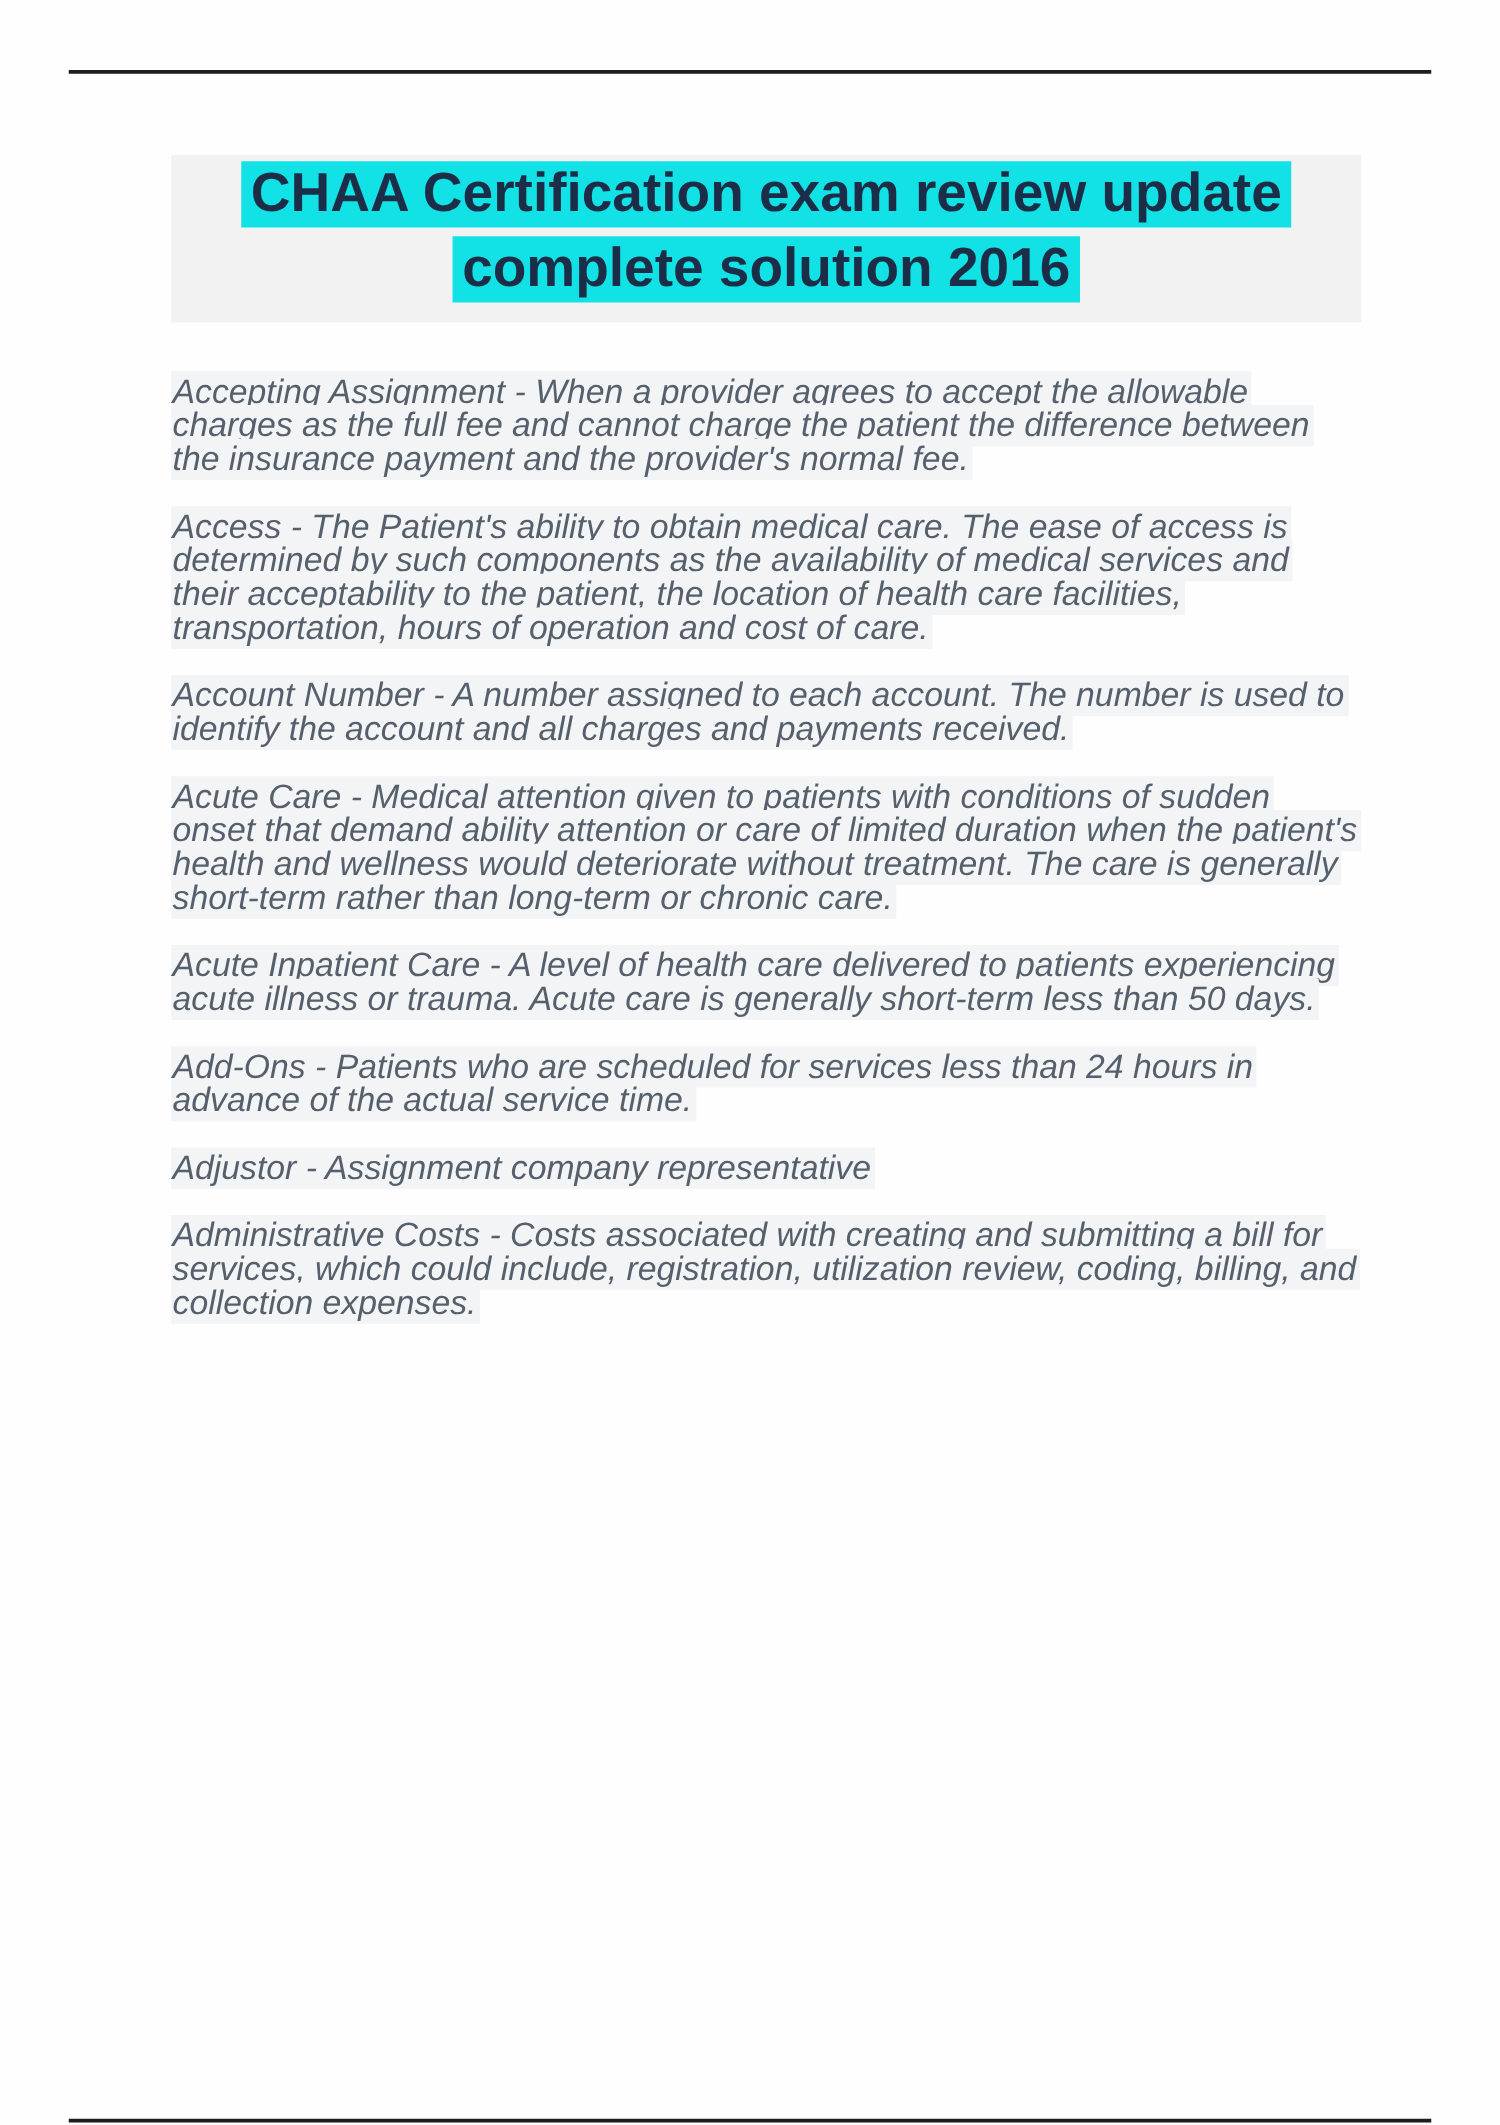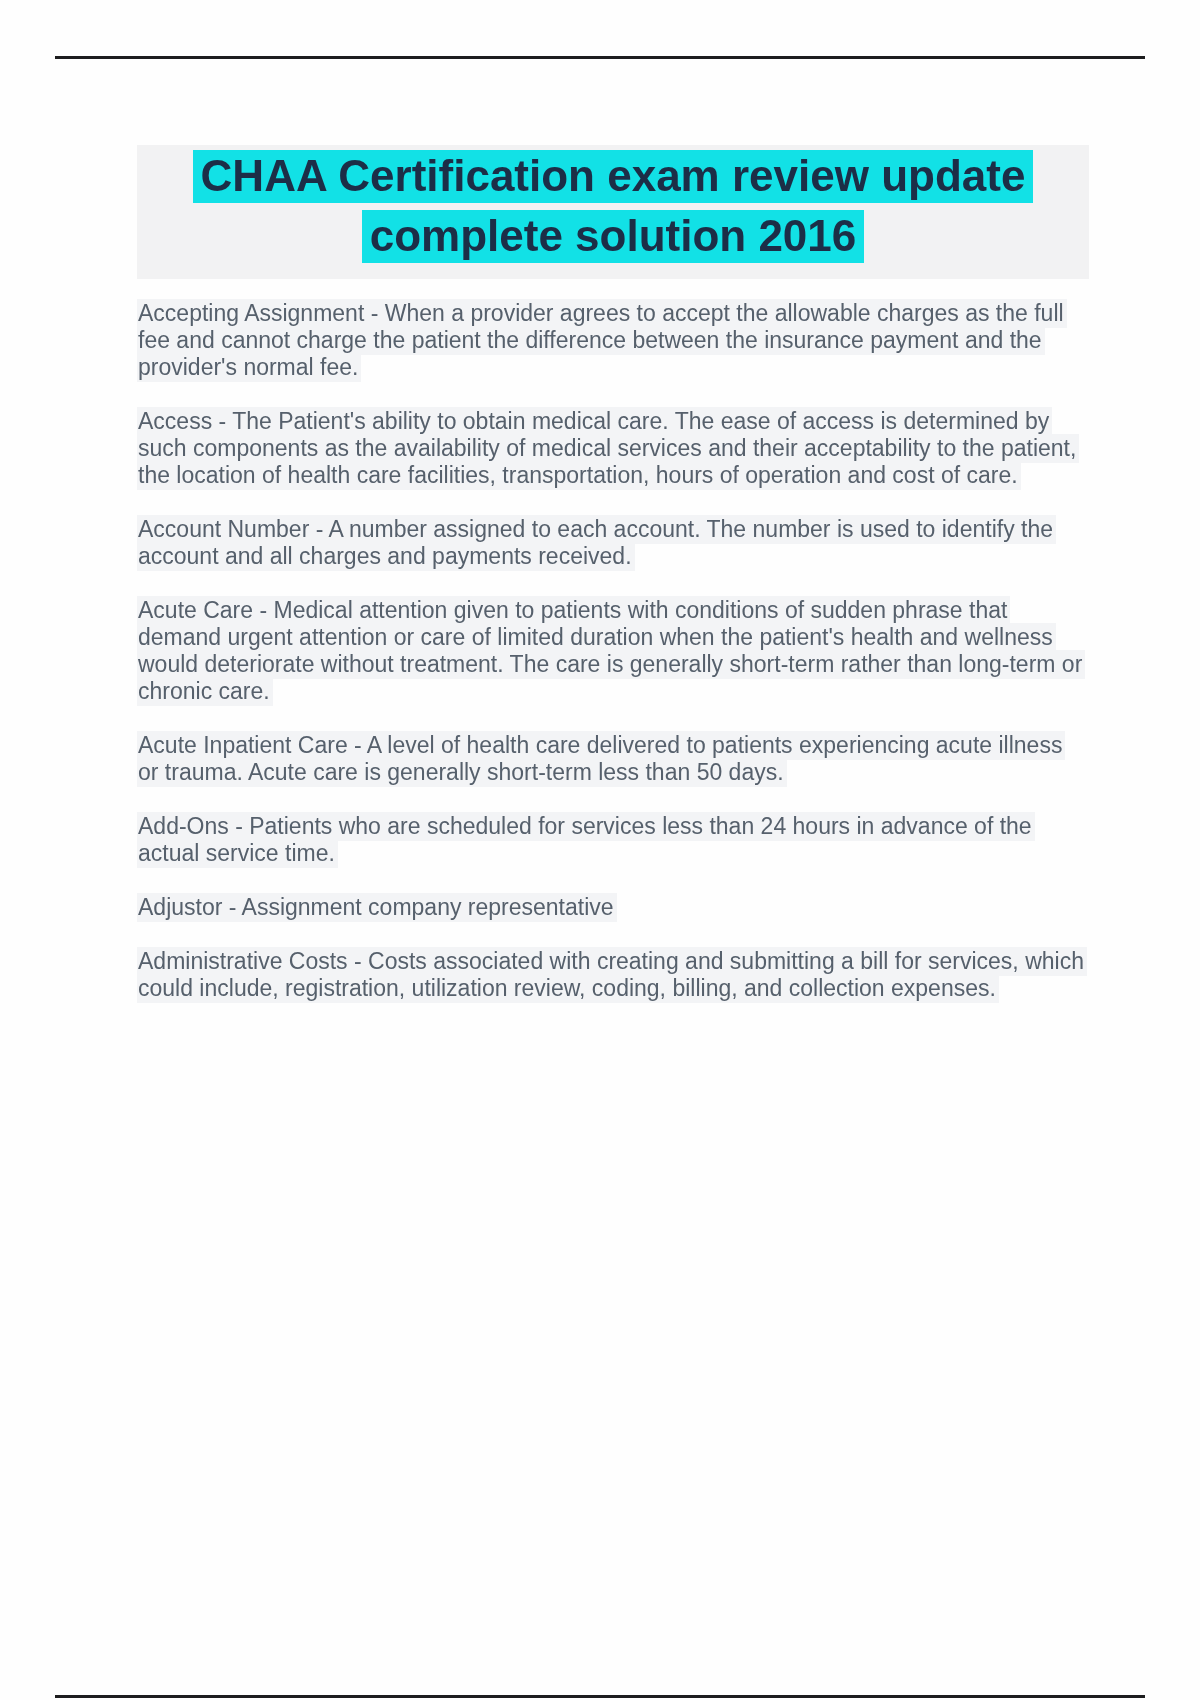--- a/index.html
+++ b/index.html
@@ -20,21 +20,21 @@
     left: 55px;
     width: 1090px;
     height: 3px;
     background: #1d1d1f;
   }
   .rule-top { top: 56px; }
   .rule-bottom { top: 1695px; }
 
   .title-band {
     position: absolute;
-    top: 145px;
+    top: 124px;
     left: 137px;
     width: 952px;
     background: #f2f2f3;
     text-align: center;
     padding: 6px 0 8px 0;
   }
   .title-line {
     line-height: 50px;
   }
   .title-hl {
@@ -45,23 +45,24 @@
     padding: 1px 8px 3px 8px;
     box-decoration-break: clone;
     -webkit-box-decoration-break: clone;
   }
 
   .content {
     position: absolute;
     top: 300px;
     left: 137px;
     width: 952px;
-    font-size: 23px;
+    font-size: 27px;
     line-height: 27px;
     color: #56606c;
+    font-style: italic;
   }
   .content p {
     margin: 0 0 27px 0;
   }
   .line-hl {
     background: #f3f4f6;
     padding: 1px 3px 2px 1px;
     box-decoration-break: clone;
     -webkit-box-decoration-break: clone;
   }
@@ -79,21 +80,21 @@
     </div>
     <div class="title-line">
       <span class="title-hl">complete solution 2016</span>
     </div>
   </header>
 
   <main class="content">
     <p><span class="line-hl">Accepting Assignment - When a provider agrees to accept the allowable charges as the full fee and cannot charge the patient the difference between the insurance payment and the provider's normal fee.</span></p>
     <p><span class="line-hl">Access - The Patient's ability to obtain medical care. The ease of access is determined by such components as the availability of medical services and their acceptability to the patient, the location of health care facilities, transportation, hours of operation and cost of care.</span></p>
     <p><span class="line-hl">Account Number - A number assigned to each account. The number is used to identify the account and all charges and payments received.</span></p>
-    <p><span class="line-hl">Acute Care - Medical attention given to patients with conditions of sudden phrase that demand urgent attention or care of limited duration when the patient's health and wellness would deteriorate without treatment. The care is generally short-term rather than long-term or chronic care.</span></p>
+    <p><span class="line-hl">Acute Care - Medical attention given to patients with conditions of sudden onset that demand ability attention or care of limited duration when the patient's health and wellness would deteriorate without treatment. The care is generally short-term rather than long-term or chronic care.</span></p>
     <p><span class="line-hl">Acute Inpatient Care - A level of health care delivered to patients experiencing acute illness or trauma. Acute care is generally short-term less than 50 days.</span></p>
     <p><span class="line-hl">Add-Ons - Patients who are scheduled for services less than 24 hours in advance of the actual service time.</span></p>
     <p><span class="line-hl">Adjustor - Assignment company representative</span></p>
     <p><span class="line-hl">Administrative Costs - Costs associated with creating and submitting a bill for services, which could include, registration, utilization review, coding, billing, and collection expenses.</span></p>
   </main>
 
   <div class="rule rule-bottom"></div>
 
 </div>
 

